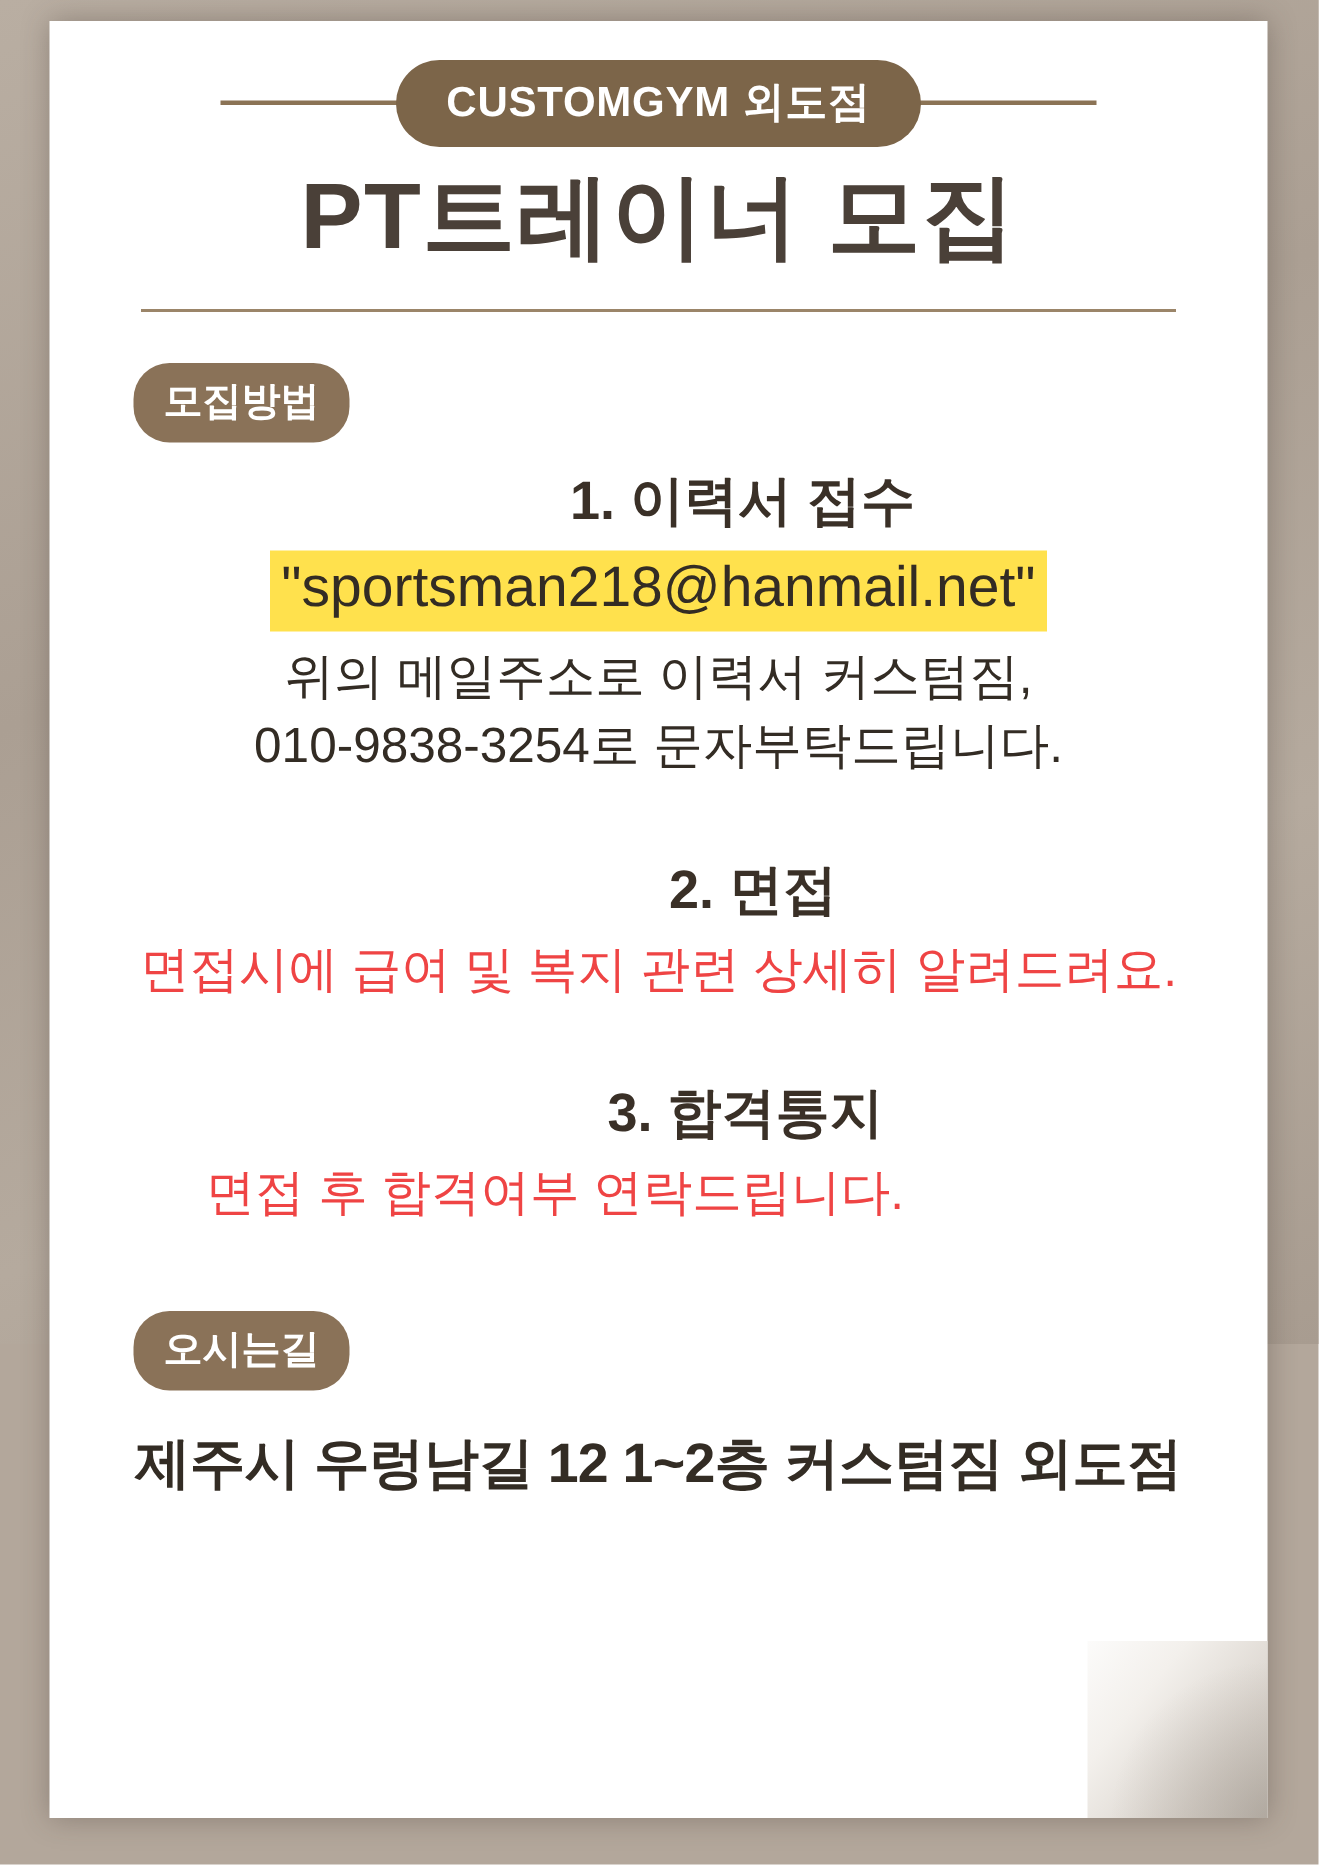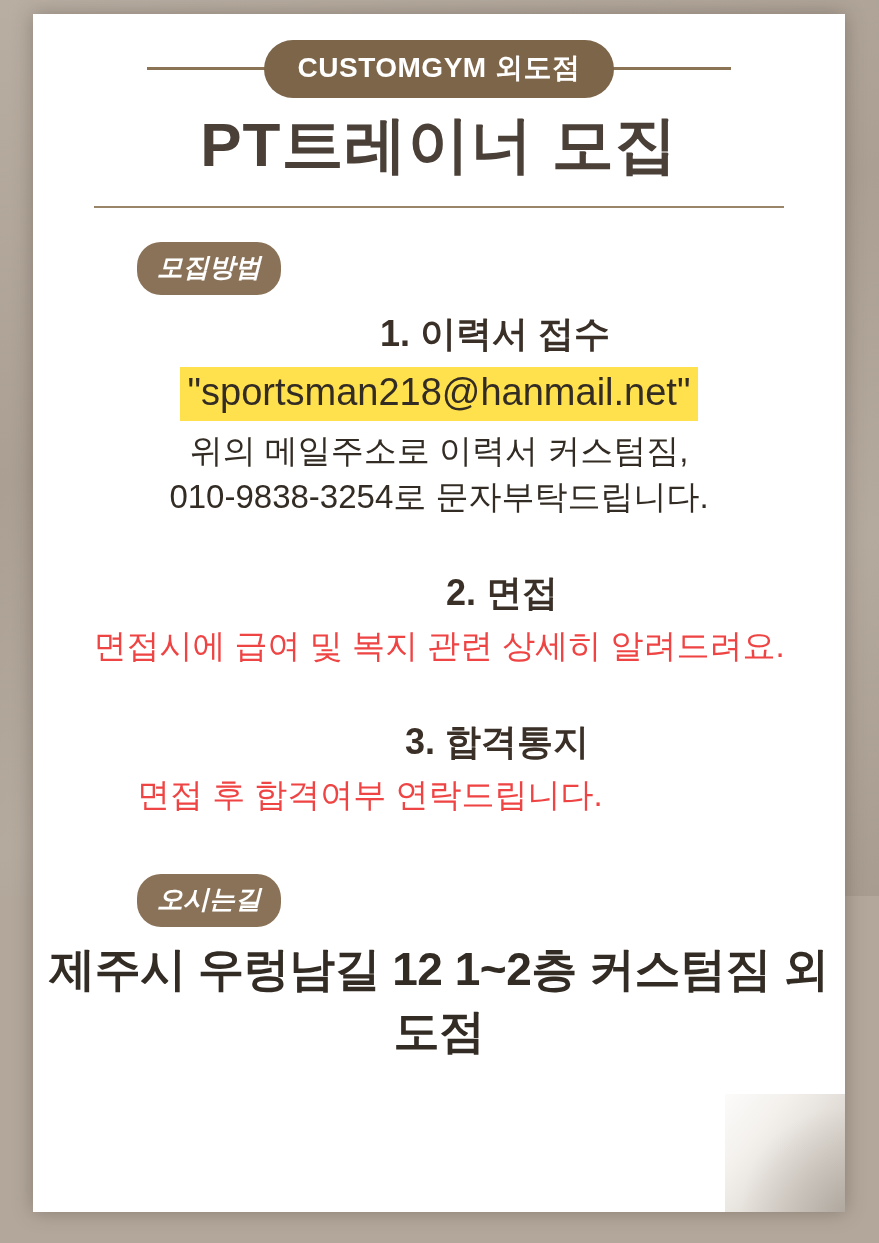--- a/index.html
+++ b/index.html
@@ -116,23 +116,22 @@
   .hr-main {
     width: 690px;
     height: 2px;
     background: #9b8569;
     margin: 22px auto 0 auto;
   }
 
   
   .section-label-row {
     text-align: left;
-    padding-left: 104px;
+    padding-left: 56px;
     margin-top: 34px;
-    font-style: italic;
   }
   .section-label {
     display: inline-block;
     background: #8a7258;
     color: #ffffff;
     font-size: 26px;
     font-weight: bold;
     padding: 8px 20px 10px 20px;
     border-radius: 24px;
   }
@@ -182,24 +181,24 @@
   }
   .step-desc-indent {
     text-align: left;
     padding-left: 104px;
   }
 
   .gap-lg { height: 34px; }
   .gap-md { height: 22px; }
 
   .address {
-    font-size: 46px;
+    font-size: 37px;
     font-weight: bold;
     color: #332c24;
-    margin-top: 12px;
+    margin-top: 24px;
     letter-spacing: -0.5px;
   }
 </style>
 </head>
 <body>
 
 <div class="poster-bg">
   <div class="paper">
     <div class="content">
 

